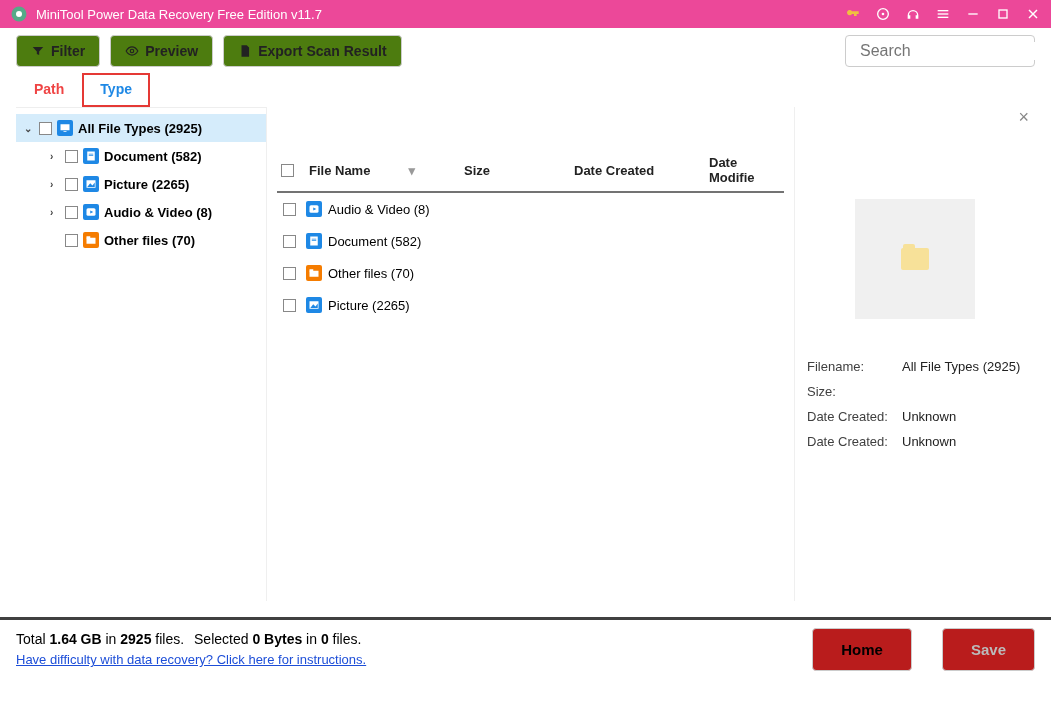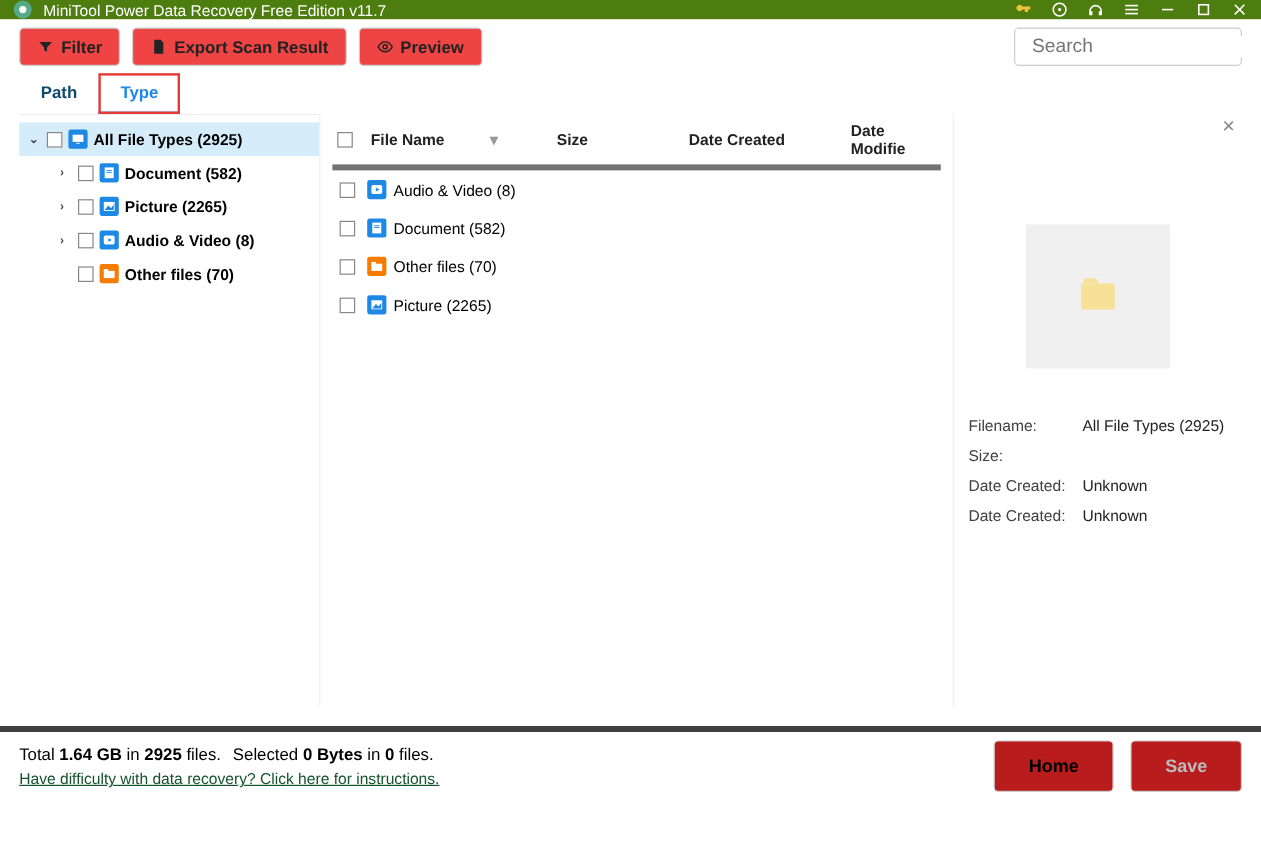--- a/index.html
+++ b/index.html
@@ -1,78 +1,78 @@
 <!DOCTYPE html>
 <html><head>
 <meta charset="utf-8">
 <style>
 * { box-sizing: border-box; margin: 0; padding: 0; font-family: -apple-system, BlinkMacSystemFont, "Segoe UI", Arial, sans-serif; }
 body { width: 1051px; height: 701px; background: #fff; overflow: hidden; font-size: 13px; }
 
-.title-bar { height: 16px; background: #4d7c0f; display: flex; align-items: center; padding: 0 10px; color: #fff; }
+.title-bar { height: 28px; background: #ec4899; display: flex; align-items: center; padding: 0 10px; color: #fff; }
 .title-bar .logo { width: 18px; height: 18px; margin-right: 8px; }
 .title-bar .title { flex: 1; font-size: 13px; font-weight: 500; }
 .title-bar .icons { display: flex; gap: 14px; align-items: center; }
 .title-bar .icons > span, .title-bar .icons > svg { display: inline-flex; align-items: center; justify-content: center; width: 16px; height: 16px; cursor: pointer; }
 
 .toolbar { height: 45px; display: flex; align-items: center; padding: 0 16px; gap: 10px; border-bottom: 0; }
-.btn { border: 1px solid #ccc; background: #ef4444; border-radius: 4px; padding: 7px 14px; font-size: 14px; font-weight: 600; display: inline-flex; align-items: center; gap: 6px; cursor: pointer; color: #222; }
+.btn { border: 1px solid #ccc; background: #4d7c0f; border-radius: 4px; padding: 7px 14px; font-size: 14px; font-weight: 600; display: inline-flex; align-items: center; gap: 6px; cursor: pointer; color: #222; }
 .btn svg { width: 14px; height: 14px; }
 .toolbar .spacer { flex: 1; }
 .search-box { border: 1px solid #ccc; border-radius: 4px; display: flex; align-items: center; padding: 0 8px; width: 190px; height: 32px; }
 .search-box svg { width: 14px; height: 14px; fill: #555; margin-right: 6px; }
 .search-box input { border: none; outline: none; font-size: 16px; flex: 1; }
 
 .content { display: flex; height: 544px; padding: 0 16px 16px 16px; gap: 0; }
 .panel { background: #fff; border: 0; }
 
 .left-panel { width: 250px; }
 .tabs { display: flex; border-bottom: 1px solid #eee; }
-.tab { padding: 8px 18px; font-size: 14px; font-weight: 600; color: #0c4a6e; cursor: pointer; }
+.tab { padding: 8px 18px; font-size: 14px; font-weight: 600; color: #ef4444; cursor: pointer; }
 .tab.active { color: #1e88e5; border-bottom: 2px solid #1e88e5; }
 .tab.highlighted { outline: 2px solid #e53935; outline-offset: -2px; }
 .tree { padding: 6px 0; }
 .tree-item { display: flex; align-items: center; padding: 6px 4px 6px 8px; font-size: 13px; font-weight: 600; cursor: pointer; gap: 5px; }
 .tree-item.sel { background: #d5ecfb; }
 .tree-item.child { padding-left: 34px; }
 .caret { width: 10px; font-size: 10px; color: #444; }
 .chk { width: 13px; height: 13px; border: 1px solid #888; background: #fff; flex-shrink: 0; }
 .ficon { width: 16px; height: 16px; display: inline-flex; align-items: center; justify-content: center; border-radius: 2px; flex-shrink: 0; }
 .ficon.screen { background: #1e88e5; }
 .ficon.doc { background: #1e88e5; }
 .ficon.pic { background: #1e88e5; }
 .ficon.av { background: #1e88e5; }
 .ficon.other { background: #f57c00; }
 
 .mid-panel { flex: 1; border-left: 1px solid #efefef; border-right: 1px solid #efefef; margin: 34px 0 0 0; padding: 0 10px; }
-.list-header { display: flex; align-items: center; padding: 6px 4px; border-bottom: 5px solid #737373; font-size: 13px; font-weight: 700; color: #222; }
+.list-header { display: flex; align-items: center; padding: 6px 4px; border-bottom: 2px solid #737373; font-size: 13px; font-weight: 700; color: #222; margin-top: 42px; }
 .list-header .col { display: flex; align-items: center; gap: 4px; }
 .col-chk { width: 28px; }
 .col-name { width: 155px; }
 .col-size { width: 110px; text-align: center; }
 .col-created { width: 135px; }
 .col-modified { flex: 1; }
 .list-body .row { display: flex; align-items: center; padding: 8px 4px; font-size: 13px; }
 .row .chk { margin-left: 2px; }
 .row .ficon { margin-left: 10px; margin-right: 6px; }
 
 .right-panel { width: 240px; position: relative; padding: 10px 12px; margin-top: 34px; }
 .close-x { position: absolute; top: 0; right: 6px; color: #888; font-size: 18px; cursor: pointer; }
 .thumb-box { width: 120px; height: 120px; background: #f0f0f0; margin: 82px auto 40px auto; display: flex; align-items: center; justify-content: center; }
 .folder-big { width: 28px; height: 22px; background: #f7e199; border-radius: 2px; position: relative; }
 .folder-big::before { content:""; position:absolute; top:-4px; left:2px; width:12px; height:4px; background:#f7e199; border-radius:2px 2px 0 0; }
 .meta { display: grid; grid-template-columns: 95px 1fr; row-gap: 10px; font-size: 13px; }
 .meta .lbl { color: #404040; }
 .meta .val { color: #222; }
 
-.footer { height: 62px; display: flex; align-items: center; padding: 0 16px; border-top: 5px solid #404040; }
+.footer { height: 62px; display: flex; align-items: center; padding: 0 16px; border-top: 3px solid #404040; gap: 16px; }
 .footer-left { font-size: 14px; line-height: 1.6; }
 .footer-left .line1 { display: inline; }
 .footer-left .sel-line { margin-left: 6px; display: inline; }
-.footer-left a { color: #14532d; text-decoration: underline; font-size: 13px; display: block; cursor: pointer; }
+.footer-left a { color: #1d4ed8; text-decoration: underline; font-size: 13px; display: block; cursor: pointer; }
 .footer-left b { font-weight: 700; }
 .footer .spacer { flex: 1; }
 .fbtn { border: 1px solid #ccc; background: #b91c1c; border-radius: 4px; padding: 12px 28px; font-size: 15px; font-weight: 700; cursor: pointer; margin-left: 14px; }
 .fbtn.disabled { color: #bbb; }
 </style>
 </head>
 <body>
 
 <div class="title-bar">
   <svg class="logo" viewBox="0 0 24 24">
@@ -124,31 +124,31 @@
 </div>
 
 <div class="toolbar">
   <button class="btn">
     <svg viewBox="0 0 24 24" fill="#222">
         <path d="M3 5h18l-7 8v6l-4-2v-4z"></path>
       </svg>
     <span>Filter</span>
   </button>
   <button class="btn">
-    <svg viewBox="0 0 24 24" fill="#222">
-        <path d="M6 2h9l4 4v16H6zM8 12h8v2H8zm0 4h8v2H8z"></path>
-      </svg>
-    <span>Export Scan Result</span>
-  </button>
-  <button class="btn">
     <svg viewBox="0 0 24 24" fill="none" stroke="#222" stroke-width="2">
         <path d="M2 12s4-7 10-7 10 7 10 7-4 7-10 7S2 12 2 12z"></path>
         <circle cx="12" cy="12" r="3"></circle>
       </svg>
     <span>Preview</span>
+  </button>
+  <button class="btn">
+    <svg viewBox="0 0 24 24" fill="#222">
+        <path d="M6 2h9l4 4v16H6zM8 12h8v2H8zm0 4h8v2H8z"></path>
+      </svg>
+    <span>Export Scan Result</span>
   </button>
   <div class="spacer"></div>
   <div class="search-box">
     <svg viewBox="0 0 24 24">
         <circle cx="10" cy="10" r="6" fill="none" stroke="#555" stroke-width="2"></circle>
         <line x1="15" y1="15" x2="20" y2="20" stroke="#555" stroke-width="2"></line>
       </svg>
     <input placeholder="Search" style="">
   </div>
 </div>

